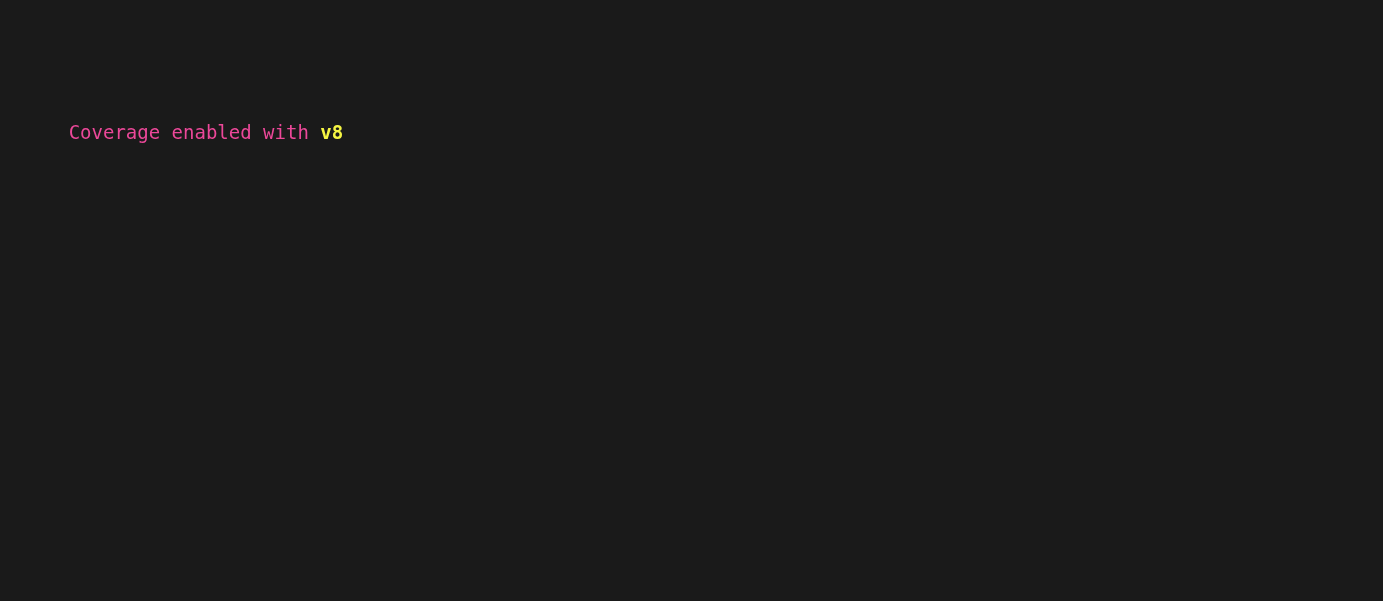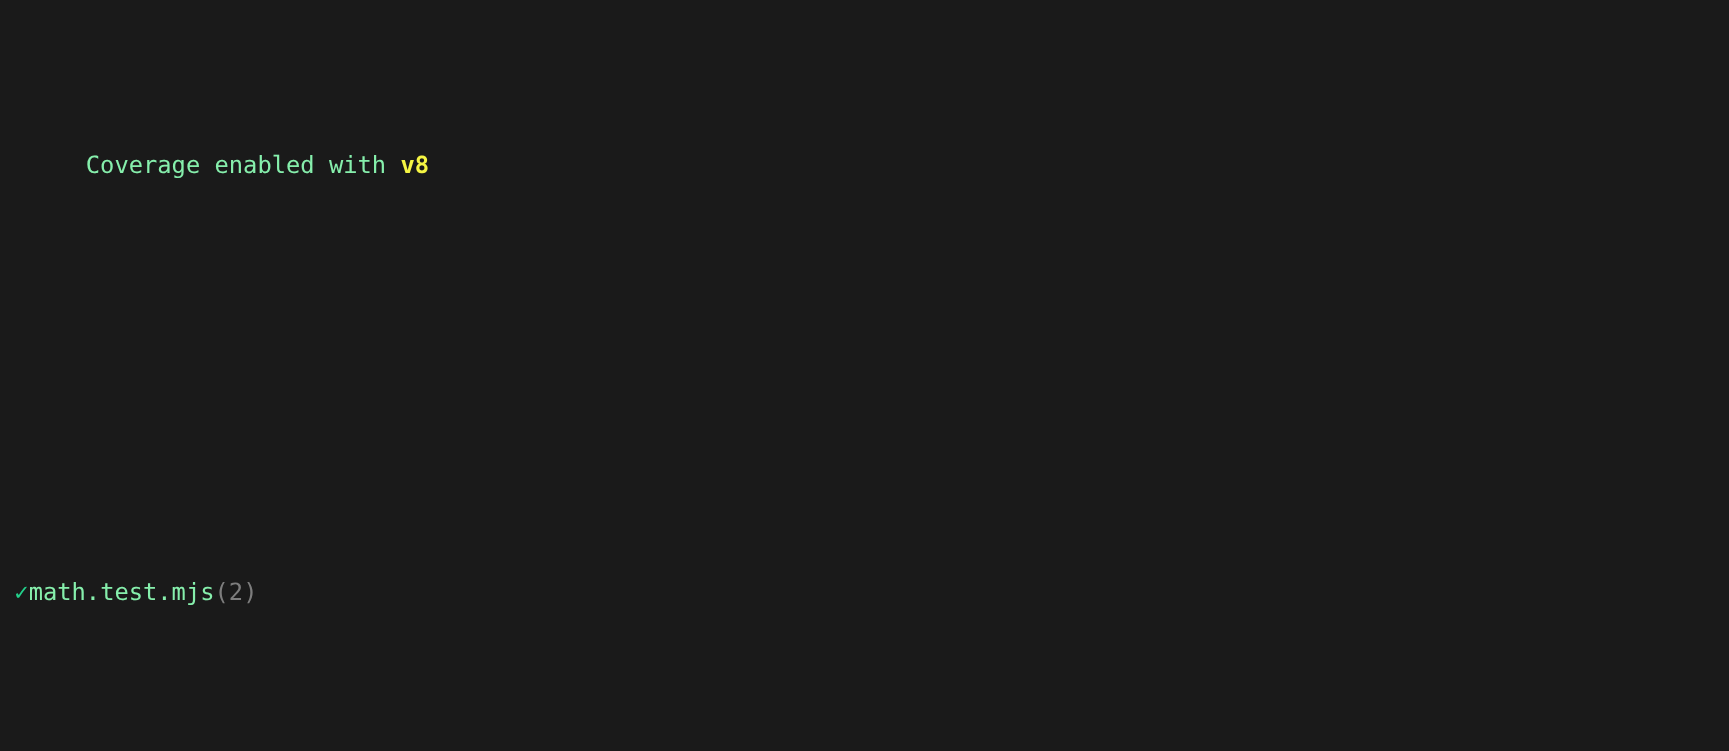--- a/index.html
+++ b/index.html
@@ -25,38 +25,37 @@
   }
   .line {
     white-space: pre;
     height: 28.5px;
     font-size: 19px;
     line-height: 28.5px;
   }
   .blank { height: 28.5px; }
 
   
-  .c-default { color: #86efac; }
+  .c-default { color: #ec4899; }
   .c-dim     { color: #7d7d7d; }
   .c-green   { color: #23d18b; }
   .c-yellow-b{ color: #f5f543; font-weight: bold; margin-top: 40px; }
 </style>
 </head>
 <body>
 
 <div class="terminal">
 
   
   <div class="line"><span class="c-default">      </span><span class="c-default">Coverage enabled with </span><span class="c-yellow-b">v8</span></div>
 
   <div class="blank"></div>
   <div class="blank"></div>
 
   
-  <div class="line"><span class="c-default"> </span><span class="c-green">✓</span><span class="c-default">math.test.mjs</span><span class="c-dim">(2)</span></div>
 
 
   
 
   
   
 
   
 
   

